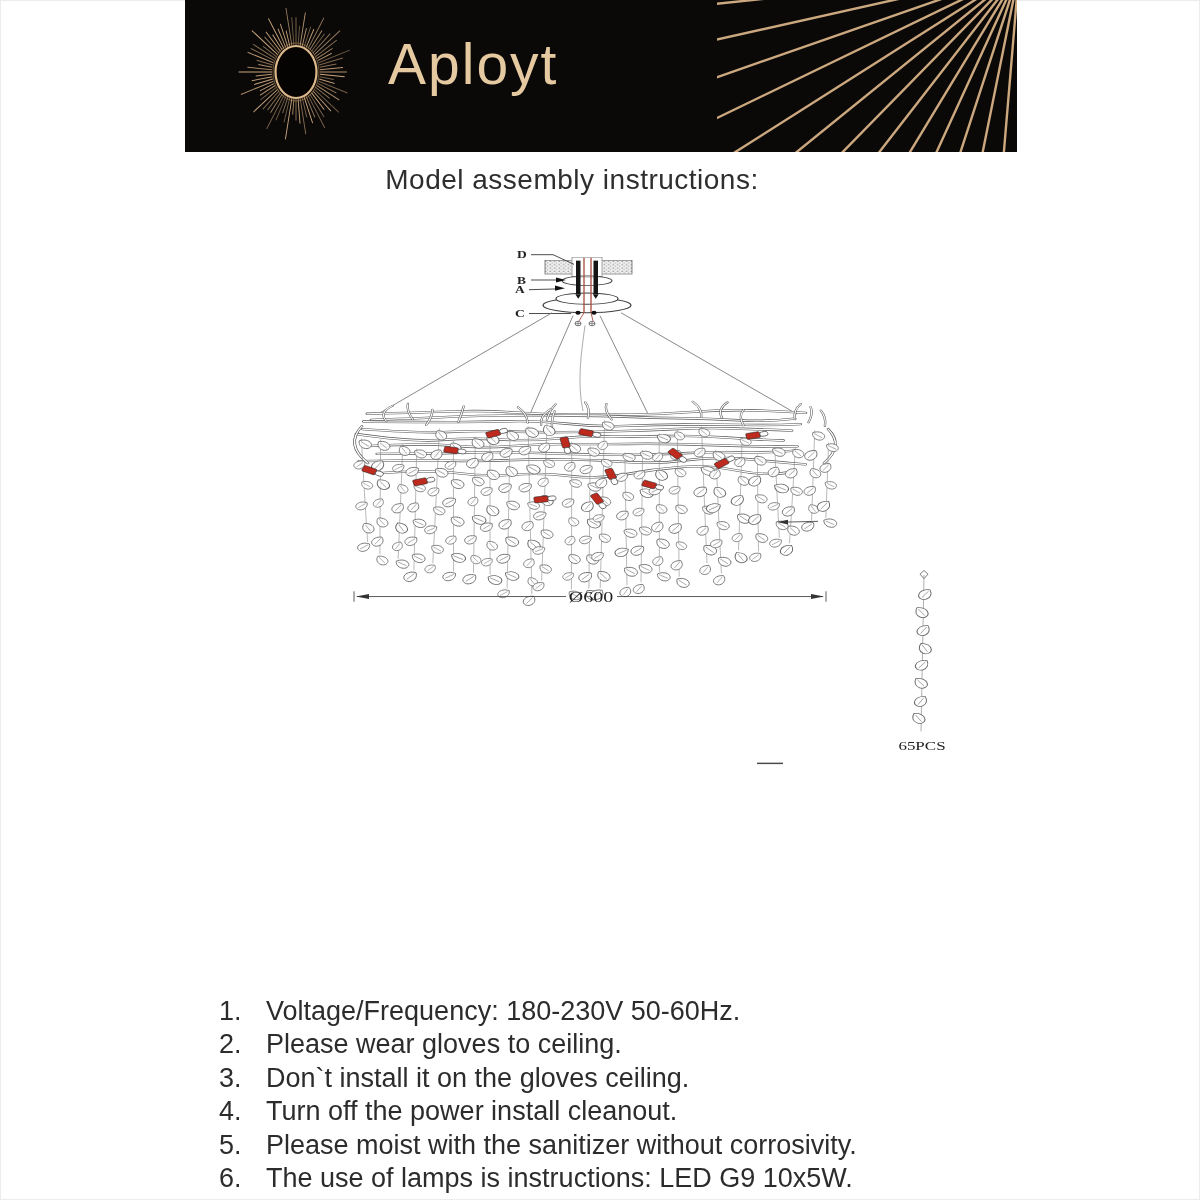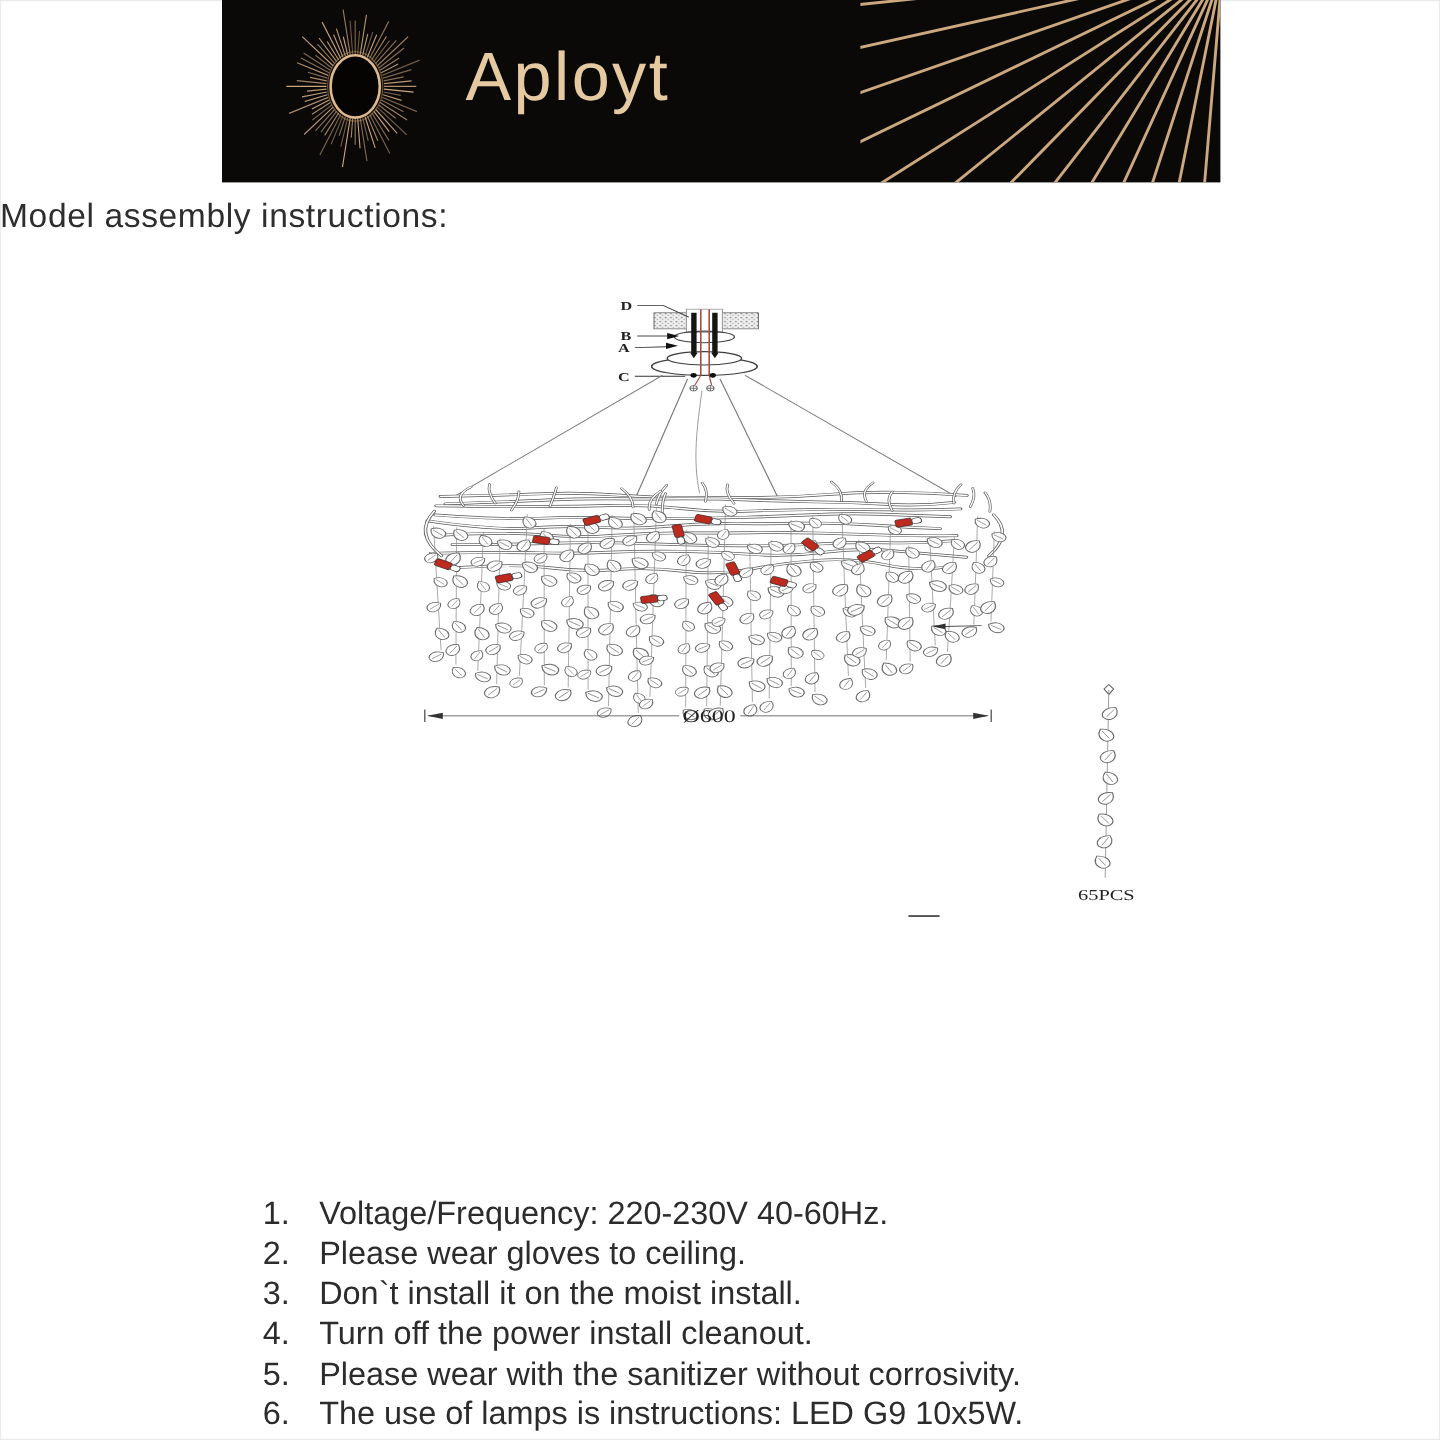--- a/index.html
+++ b/index.html
@@ -6,21 +6,21 @@
   .page{position:relative;width:1200px;height:1200px;background:#fff;overflow:hidden;
         font-family:"Liberation Sans",sans-serif;box-shadow:inset 0 0 0 1px #ececec;}
   
   .banner{position:absolute;left:185px;top:0;width:832px;height:152px;
           background:var(--banner-bg,#0b0908);overflow:hidden;}
   .logo-svg{position:absolute;left:40px;top:0;}
   .brand{position:absolute;left:203px;top:36px;font-size:57px;font-weight:300;
          color:var(--logo-text,#e5c9a1);letter-spacing:2px;line-height:1;}
   .rays-svg{position:absolute;right:0;top:0;}
   
-  .title-block{position:absolute;left:0;top:163px;width:1144px;
+  .title-block{position:absolute;left:0;top:163px;width:1144px;text-align:center;
                color:#2e2e2e;font-size:28px;line-height:34px;letter-spacing:.5px;}
   
   .dsvg{position:absolute;left:0;top:245px;}
   .dsvg text{font-family:"Liberation Serif",serif;fill:#222;}
   .mlabel{font-size:13.5px;font-weight:600;}
   .dimtext{font-size:20px;}
   .pcstext{font-size:17px;text-anchor:middle;}
   
   .instructions{position:absolute;left:219px;top:995px;width:830px;
                 list-style:none;margin:0;padding:0;color:#2c2c2c;}
@@ -1174,36 +1174,36 @@
     <text class="mlabel" x="517" y="297">B</text>
     <text class="mlabel" x="515" y="310">A</text>
     <text class="mlabel" x="515" y="342">C</text>
     <text class="dimtext" x="591" y="724" text-anchor="middle">Ø600</text>
     <text class="pcstext" x="922" y="923">65PCS</text>
   </svg>
 
   <ol class="instructions">
     <li>
       <span>1.</span>
-      <span>Voltage/Frequency: 220-230V 40-60Hz.</span>
+      <span>Voltage/Frequency: 180-230V 50-60Hz.</span>
       </li>
     <li>
       <span>2.</span>
       <span>Please wear gloves to ceiling.</span>
       </li>
     <li>
       <span>3.</span>
-      <span>Don`t install it on the moist install.</span>
+      <span>Don`t install it on the gloves ceiling.</span>
       </li>
     <li>
       <span>4.</span>
       <span>Turn off the power install cleanout.</span>
       </li>
     <li>
       <span>5.</span>
-      <span>Please wear with the sanitizer without corrosivity.</span>
+      <span>Please moist with the sanitizer without corrosivity.</span>
       </li>
     <li>
       <span>6.</span>
       <span>The use of lamps is instructions: LED G9 10x5W.</span>
       </li>
   </ol>
 </div>
 
 </body></html>

